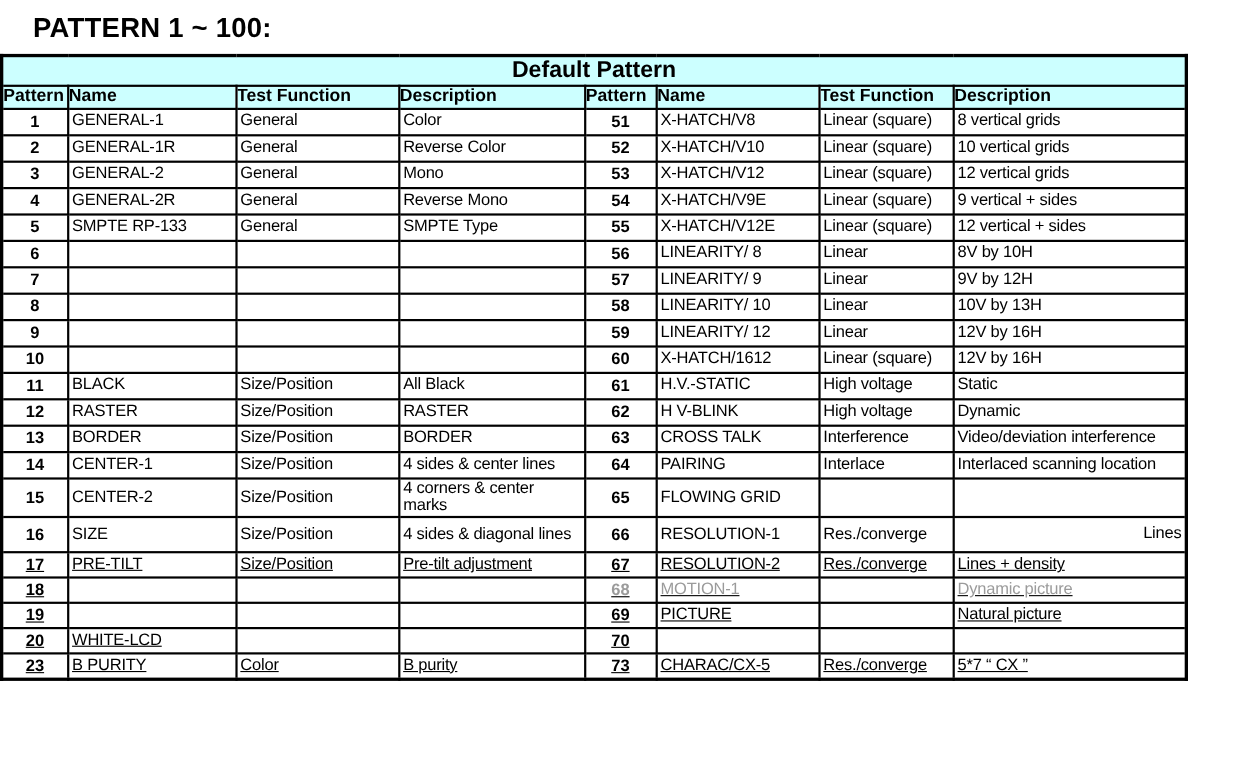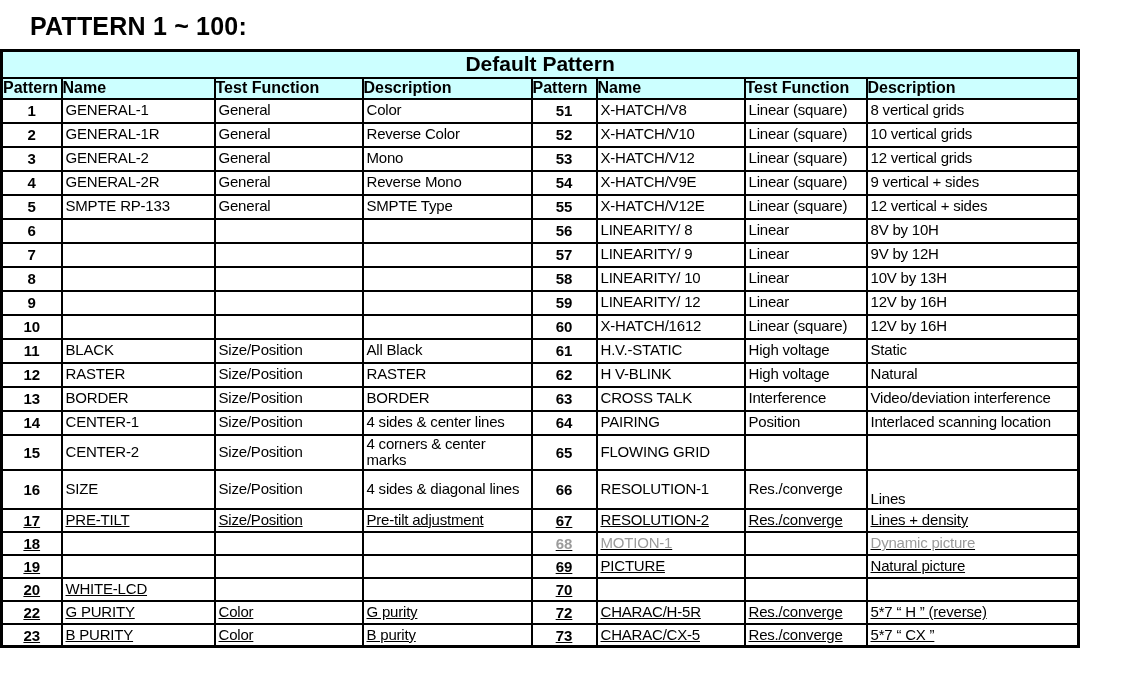--- a/index.html
+++ b/index.html
@@ -49,21 +49,21 @@
   }
   td.cell-txt {
     font-size: 15px;
     padding: 0 3px;
     line-height: 1.12;
     letter-spacing: -0.2px;
   }
   tr.row-normal { height: 24px; }
   tr.row-short  { height: 23px; text-decoration: underline; }
   tr.row-tall   { height: 32px; }
-  td.valign-top { vertical-align: top; padding-top: 20px; }
+  td.valign-top { vertical-align: top; padding-top: 6px; text-align: right; }
   td.disabled   { color: #9b9b9b; }
 </style>
 </head>
 <body>
 
 <div class="page">
   <div class="page-title">PATTERN 1 ~ 100:</div>
 
   <table class="pattern-table">
     <colgroup>
@@ -203,40 +203,40 @@
           <td class="cell-txt">Static</td>
         </tr>
         <tr class="row-normal">
           <td class="cell-num">12</td>
           <td class="cell-txt">RASTER</td>
           <td class="cell-txt">Size/Position</td>
           <td class="cell-txt">RASTER</td>
           <td class="cell-num">62</td>
           <td class="cell-txt">H V-BLINK</td>
           <td class="cell-txt">High voltage</td>
-          <td class="cell-txt">Natural</td>
+          <td class="cell-txt">Dynamic</td>
         </tr>
         <tr class="row-normal">
           <td class="cell-num">13</td>
           <td class="cell-txt">BORDER</td>
           <td class="cell-txt">Size/Position</td>
           <td class="cell-txt">BORDER</td>
           <td class="cell-num">63</td>
           <td class="cell-txt">CROSS TALK</td>
           <td class="cell-txt">Interference</td>
           <td class="cell-txt">Video/deviation interference</td>
         </tr>
         <tr class="row-normal">
           <td class="cell-num">14</td>
           <td class="cell-txt">CENTER-1</td>
           <td class="cell-txt">Size/Position</td>
           <td class="cell-txt">4 sides &amp; center lines</td>
           <td class="cell-num">64</td>
           <td class="cell-txt">PAIRING</td>
-          <td class="cell-txt">Position</td>
+          <td class="cell-txt">Interlace</td>
           <td class="cell-txt">Interlaced scanning location</td>
         </tr>
         <tr class="row-tall">
           <td class="cell-num">15</td>
           <td class="cell-txt">CENTER-2</td>
           <td class="cell-txt">Size/Position</td>
           <td class="cell-txt">4 corners &amp; center marks</td>
           <td class="cell-num">65</td>
           <td class="cell-txt">FLOWING GRID</td>
           <td class="cell-txt"></td>
@@ -284,30 +284,20 @@
         </tr>
         <tr class="row-short">
           <td class="cell-num">20</td>
           <td class="cell-txt">WHITE-LCD</td>
           <td class="cell-txt"></td>
           <td class="cell-txt"></td>
           <td class="cell-num">70</td>
           <td class="cell-txt"></td>
           <td class="cell-txt"></td>
           <td class="cell-txt"></td>
-        </tr>
-        <tr class="row-short">
-          <td class="cell-num">22</td>
-          <td class="cell-txt">G PURITY</td>
-          <td class="cell-txt">Color</td>
-          <td class="cell-txt">G purity</td>
-          <td class="cell-num">72</td>
-          <td class="cell-txt">CHARAC/H-5R</td>
-          <td class="cell-txt">Res./converge</td>
-          <td class="cell-txt">5*7  “ H ” (reverse)</td>
         </tr>
         <tr class="row-short">
           <td class="cell-num">23</td>
           <td class="cell-txt">B PURITY</td>
           <td class="cell-txt">Color</td>
           <td class="cell-txt">B purity</td>
           <td class="cell-num">73</td>
           <td class="cell-txt">CHARAC/CX-5</td>
           <td class="cell-txt">Res./converge</td>
           <td class="cell-txt">5*7  “ CX ”</td>

